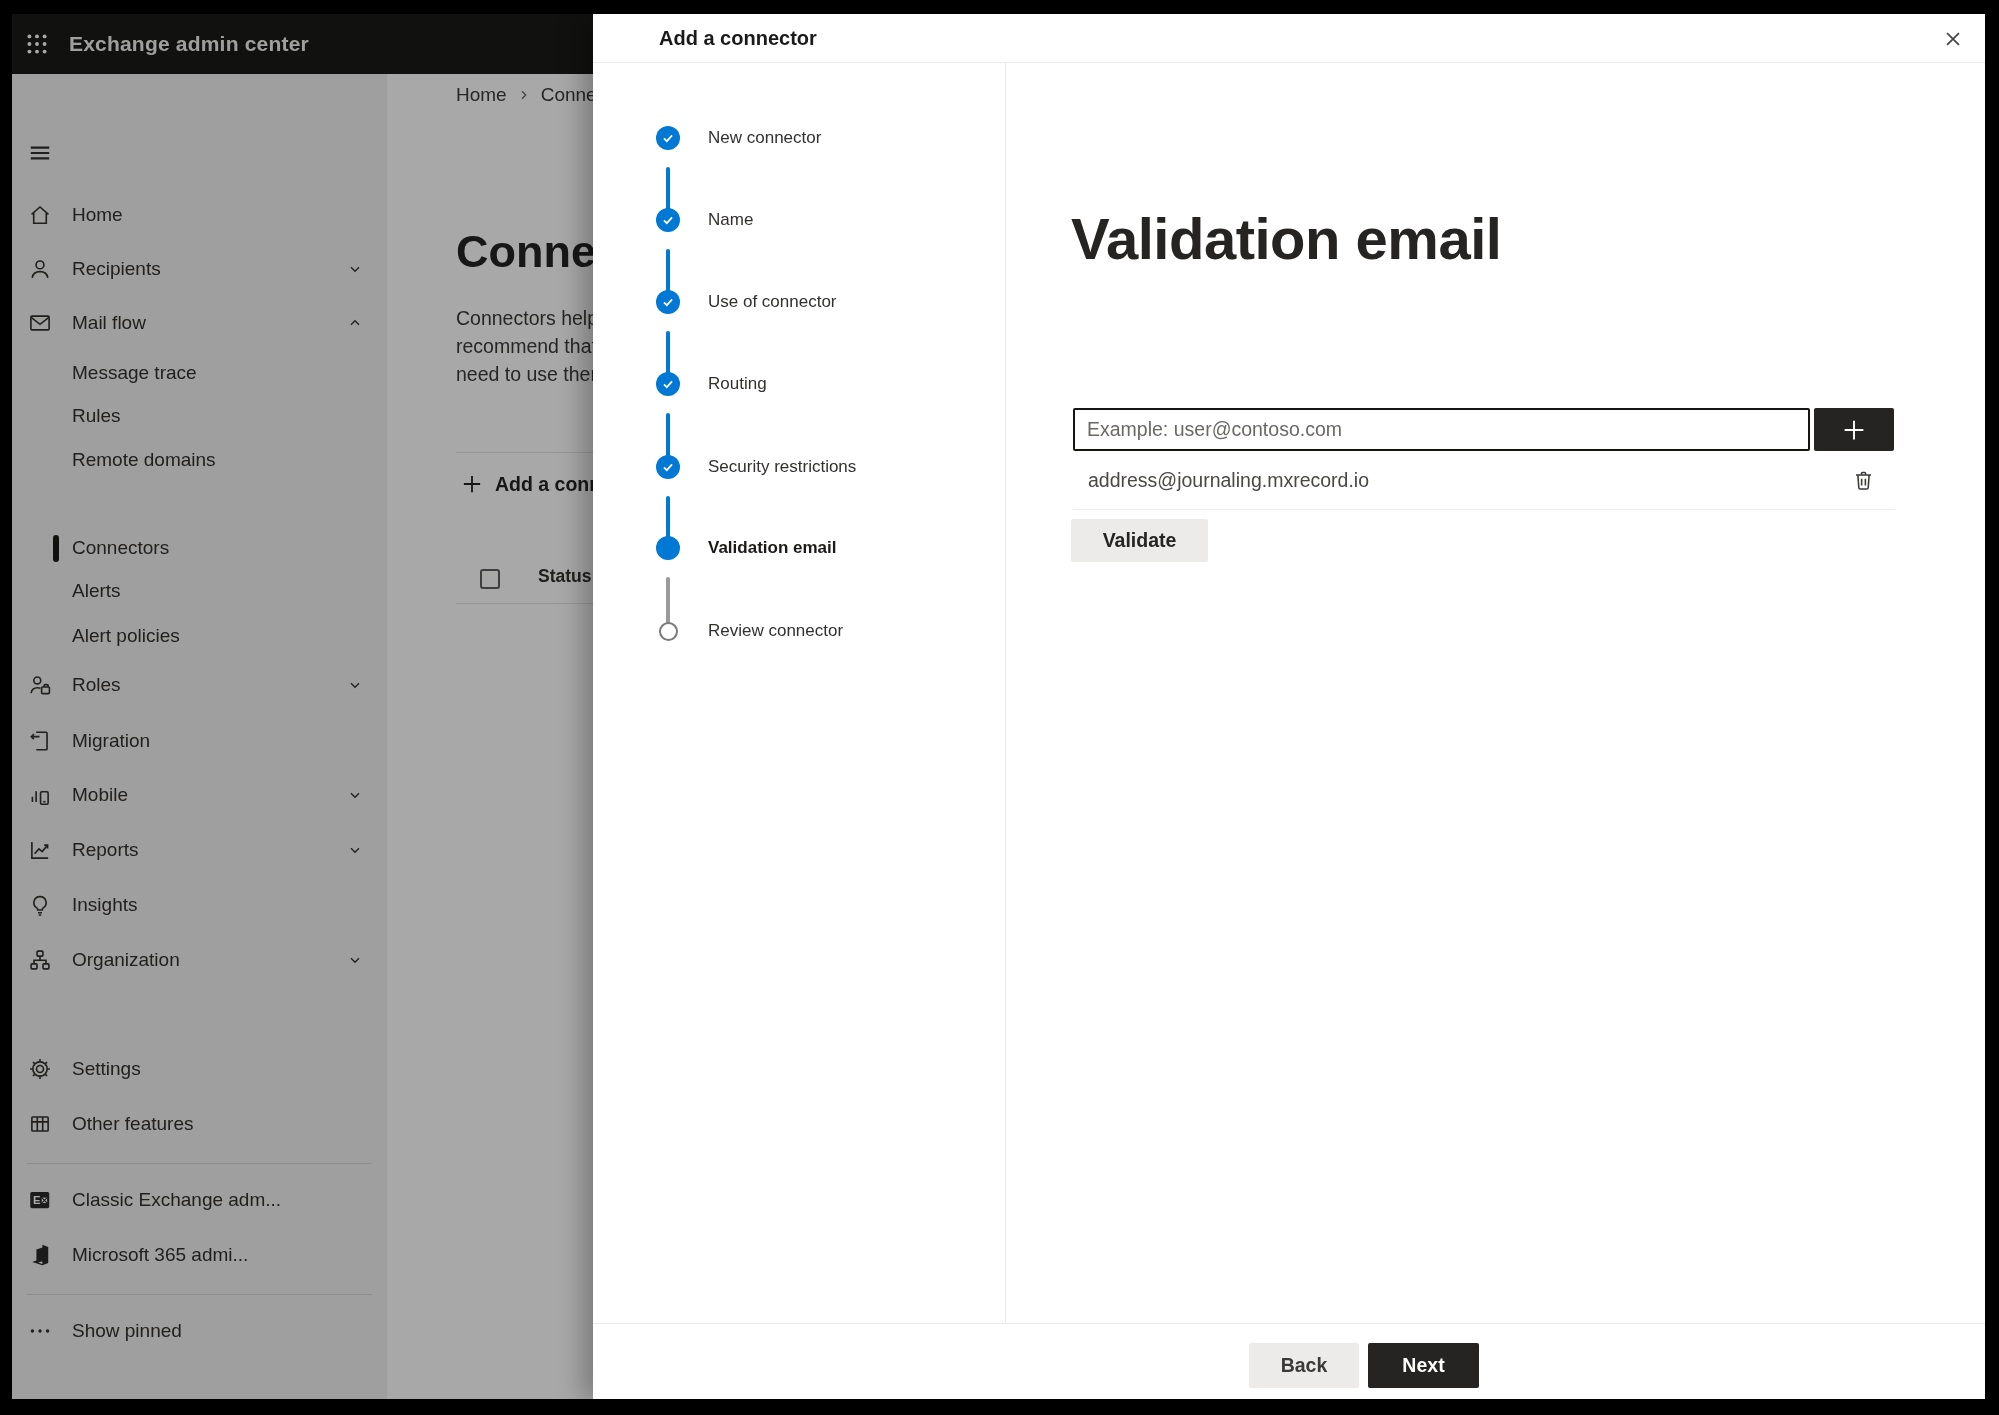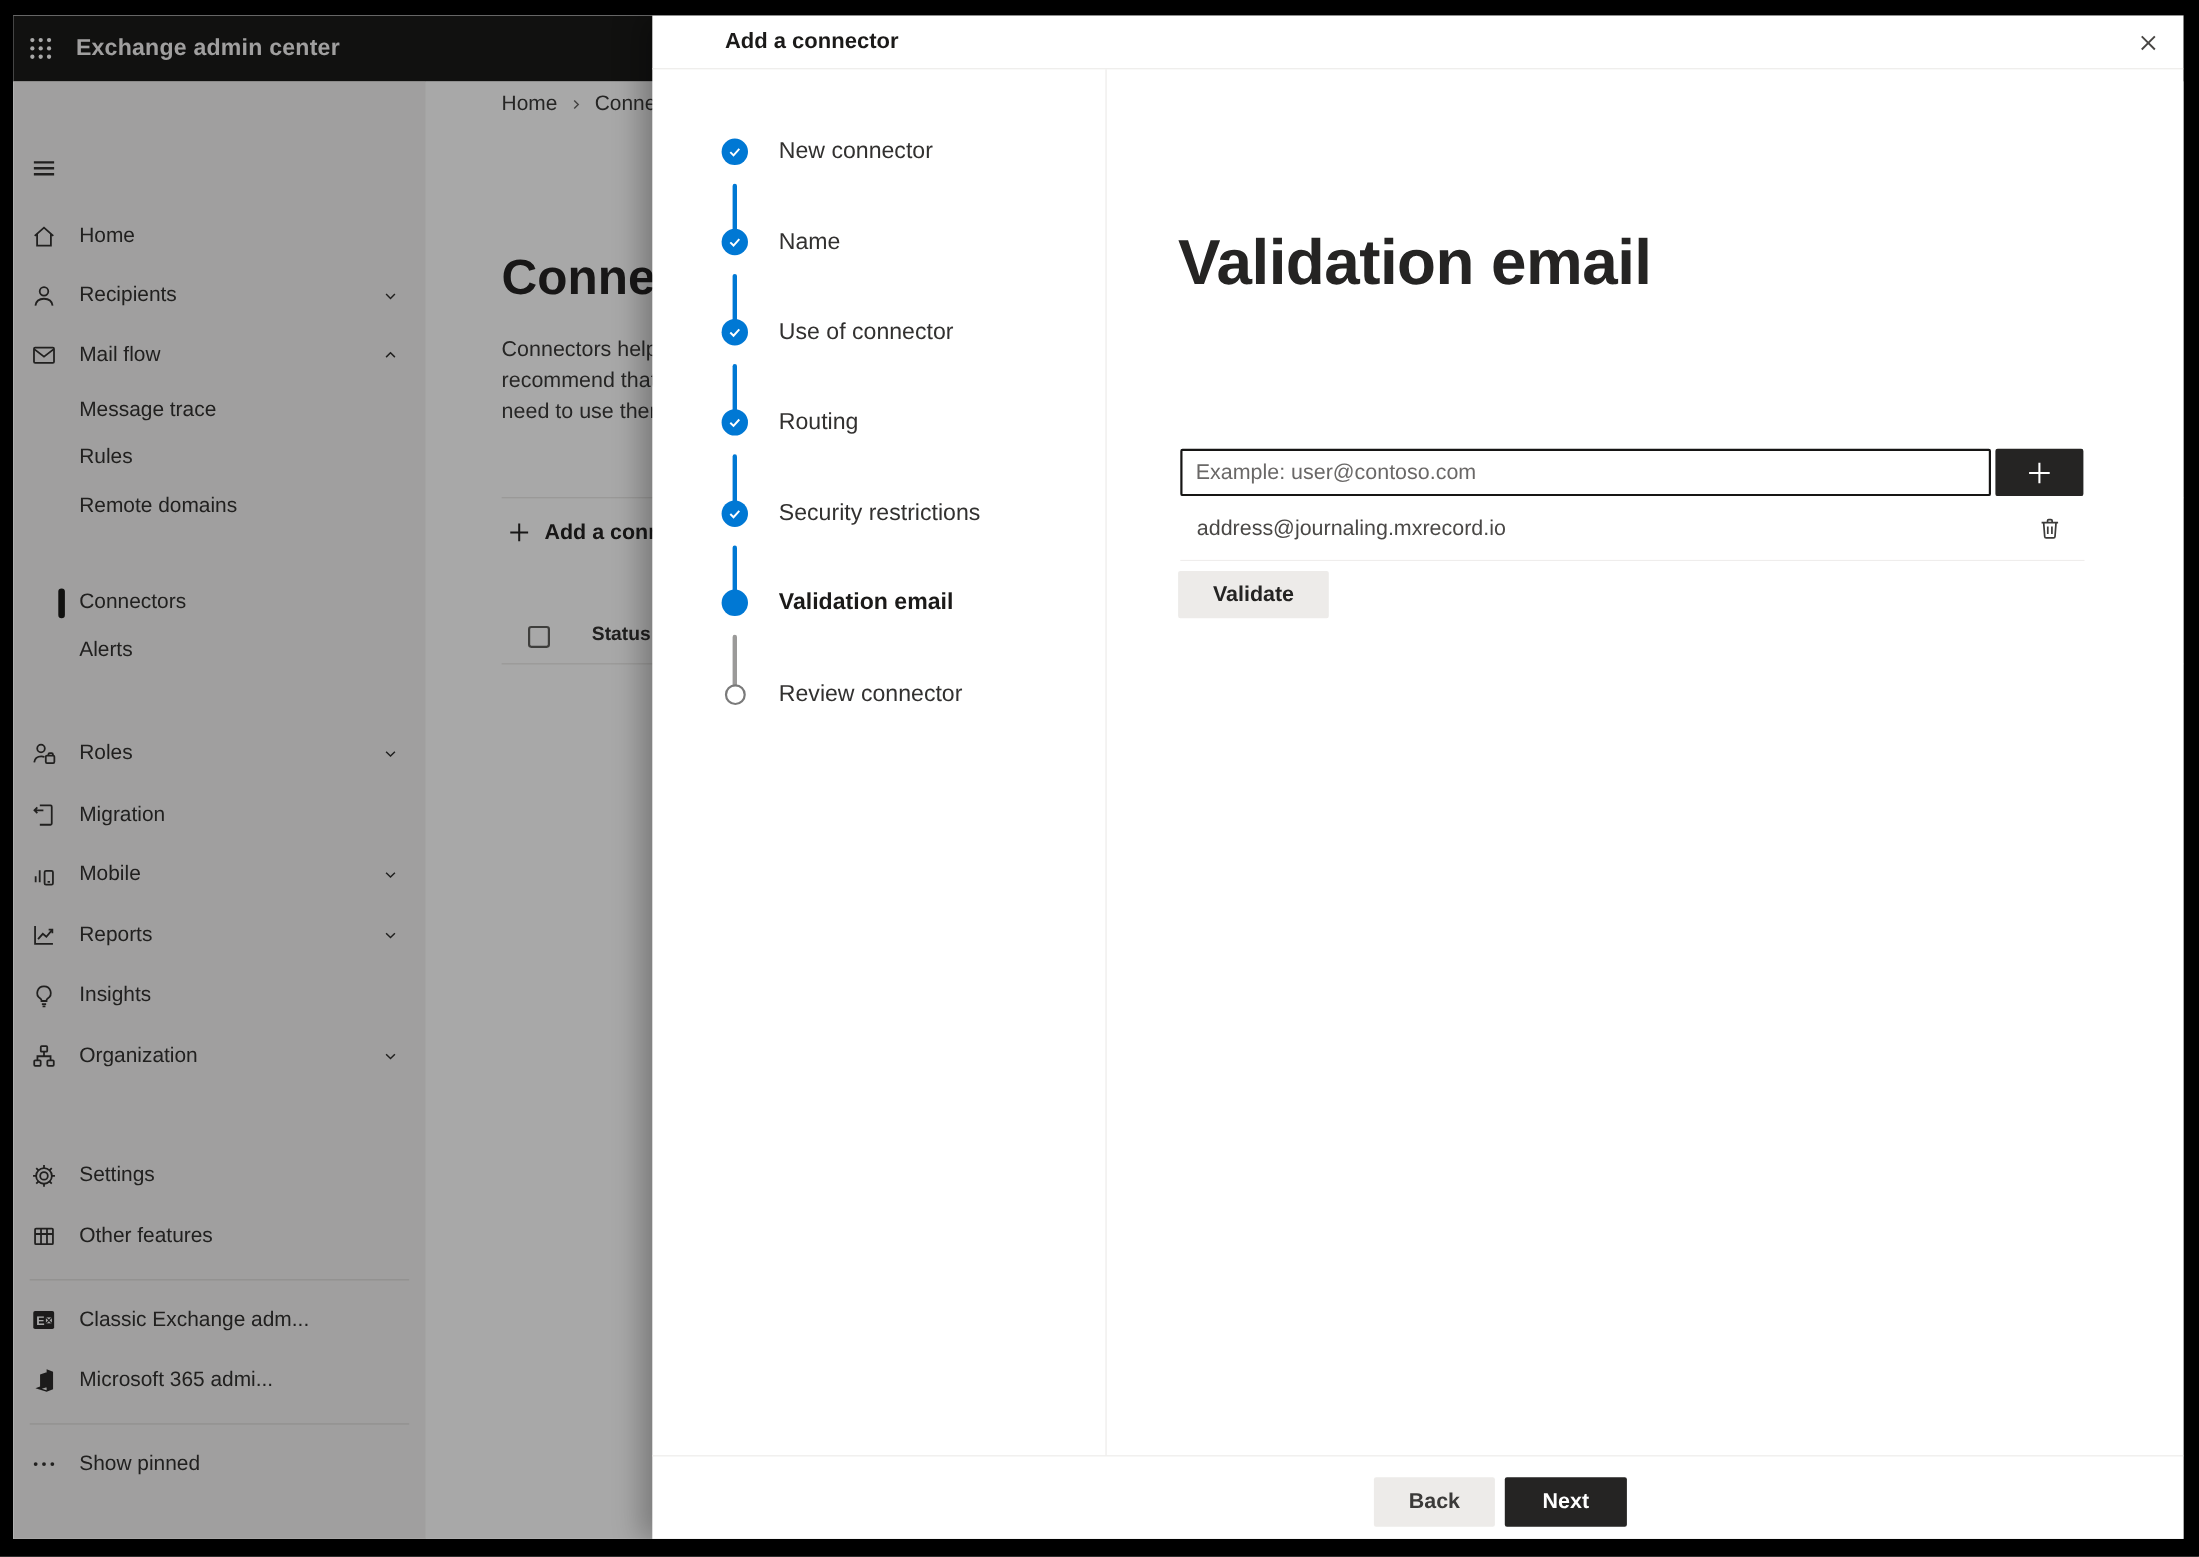--- a/index.html
+++ b/index.html
@@ -46,21 +46,21 @@
   .dlg-header{position:absolute;left:0;right:0;top:0;height:49px;border-bottom:1px solid #eceae8;display:flex;align-items:center;}
   .dlg-title{font-size:20px;font-weight:700;color:#1b1a19;margin-left:66px;}
   .dlg-close{position:absolute;right:12px;top:5px;width:40px;height:40px;display:flex;align-items:center;justify-content:center;cursor:pointer;}
 
   .step-divider{position:absolute;left:412px;top:49px;bottom:76px;width:1px;background:#eceae8;}
 
   .step{position:absolute;display:flex;align-items:center;height:28px;}
   .step-circle{width:24px;height:24px;border-radius:50%;flex:none;display:flex;align-items:center;justify-content:center;}
   .step-circle.completed,.step-circle.current{background:#0078d4;}
   .step-circle.upcoming{background:#fff;border:2.5px solid #7a7a7a;width:19px;height:19px;margin:0 2.5px;}
-  .step-label{margin-left:28px;font-size:21px;color:#323130;white-space:nowrap;}
+  .step-label{margin-left:28px;font-size:17px;color:#323130;white-space:nowrap;}
   .step.current .step-label{font-weight:700;color:#1b1a19;}
   .step-line{position:absolute;left:73px;width:4px;height:48px;border-radius:2px;background:#0078d4;}
   .step-line.gray{background:#9b9a99;}
 
   .dlg-h1{position:absolute;left:478px;top:152px;font-size:58px;font-weight:700;color:#252423;letter-spacing:-0.5px;white-space:nowrap;}
   .dlg-desc{position:absolute;left:480px;top:314px;width:768px;font-size:20px;line-height:26px;color:#3b3a39;}
 
   .email-input{position:absolute;left:480px;top:394px;width:737px;height:43px;border:2px solid #161514;border-radius:2px;
                padding:0 12px;font-size:19.5px;color:#3b82f6;font-family:"Liberation Sans","DejaVu Sans",sans-serif;outline:none;background:#fff;}
   .email-input::placeholder{color:#6a6867;opacity:1;}
@@ -152,20 +152,23 @@
     <div class="nav-row nav-sub" style="top:364px">
       <span class="nav-label">Remote domains</span>
     </div>
     <div class="nav-row nav-sub" style="top:452px">
       <span class="nav-sel-bar"></span>
       <span class="nav-label">Connectors</span>
     </div>
     <div class="nav-row nav-sub" style="top:495px">
       <span class="nav-label">Alerts</span>
     </div>
+    <div class="nav-row nav-sub" style="top:540px">
+      <span class="nav-label">Alert policies</span>
+    </div>
 
     <div class="nav-row" style="top:589px">
       <svg class="ic" viewBox="0 0 24 24" fill="none" stroke="#323130" stroke-width="1.5">
             <circle cx="9.5" cy="7.8" r="3.2"></circle>
             <path d="M3.8 19.5c.4-3.3 2.9-5 6-5 .9 0 1.8.15 2.6.45"></path>
             <rect x="13.5" y="13.8" width="7.2" height="6.2" rx="1"></rect>
             <path d="M15.7 13.8v-1c0-.6.5-1.1 1.1-1.1h1.6c.6 0 1.1.5 1.1 1.1v1"></path>
           </svg>
       <span class="nav-label">Roles</span>
       <svg class="ic-sm nav-chev" viewBox="0 0 24 24" fill="none" stroke="#323130" stroke-width="2">

